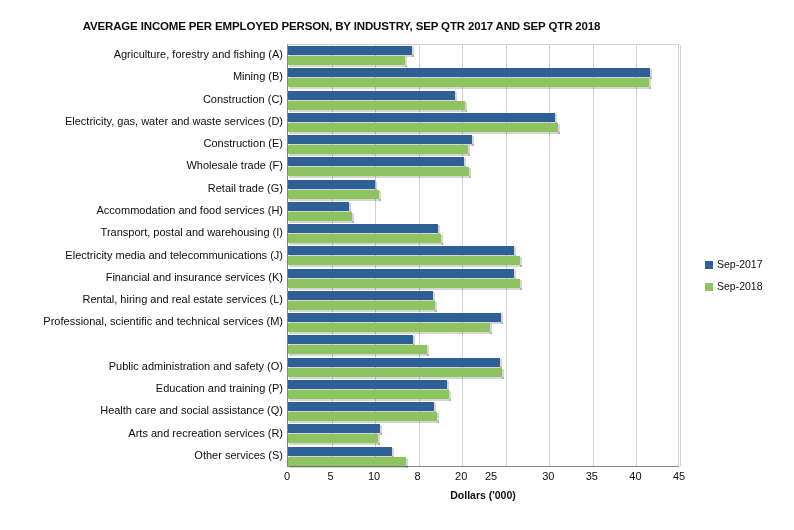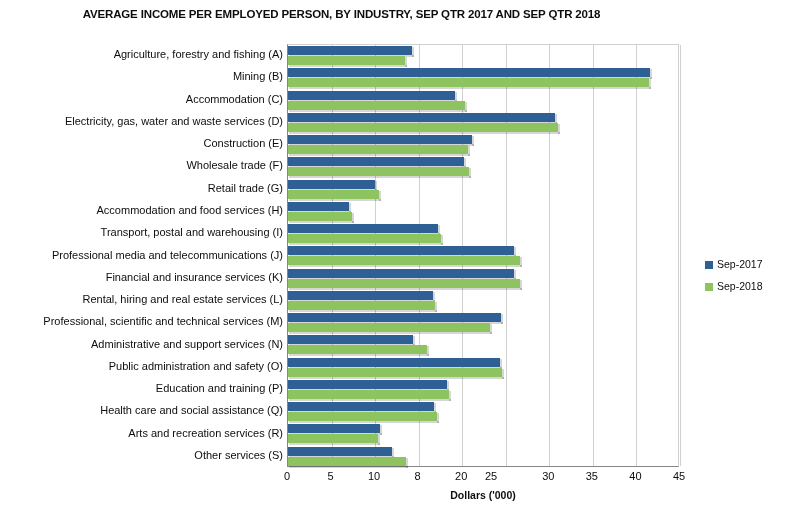--- a/index.html
+++ b/index.html
@@ -6,21 +6,21 @@
   body{
     width:794px;height:530px;
     background:#ffffff;
     font-family:"Liberation Sans","DejaVu Sans",sans-serif;
     overflow:hidden;
     position:relative;
   }
   #chart-root{position:absolute;left:0;top:0;width:794px;height:530px;}
 
   .chart-title{
-    position:absolute;left:0;top:8px;width:683px;
+    position:absolute;left:0;top:20px;width:683px;
     text-align:center;
     font-size:11.5px;font-weight:bold;color:#0d0d0d;
     letter-spacing:-0.15px;
     white-space:nowrap;
   }
 
   
   .plot{
     position:absolute;
     left:287px;top:44px;
@@ -84,32 +84,31 @@
 </head>
 <body>
 
 <div id="chart-root">
 
   <div class="chart-title">AVERAGE INCOME PER EMPLOYED PERSON, BY INDUSTRY, SEP QTR 2017 AND SEP QTR 2018</div>
 
   <div class="ylabels" id="ylabels">
       <div class="ylabel" style="top: 5.13158px;">Agriculture, forestry and fishing (A)</div>
       <div class="ylabel" style="top: 27.3947px;">Mining (B)</div>
-      <div class="ylabel" style="top: 49.6579px;">Accommodation (C)</div>
+      <div class="ylabel" style="top: 49.6579px;">Construction (C)</div>
       <div class="ylabel" style="top: 71.9211px;">Electricity, gas, water and waste services (D)</div>
       <div class="ylabel" style="top: 94.1842px;">Construction (E)</div>
       <div class="ylabel" style="top: 116.447px;">Wholesale trade (F)</div>
       <div class="ylabel" style="top: 138.711px;">Retail trade (G)</div>
       <div class="ylabel" style="top: 160.974px;">Accommodation and food services (H)</div>
       <div class="ylabel" style="top: 183.237px;">Transport, postal and warehousing (I)</div>
-      <div class="ylabel" style="top: 205.5px;">Professional media and telecommunications (J)</div>
+      <div class="ylabel" style="top: 205.5px;">Electricity media and telecommunications (J)</div>
       <div class="ylabel" style="top: 227.763px;">Financial and insurance services (K)</div>
       <div class="ylabel" style="top: 250.026px;">Rental, hiring and real estate services (L)</div>
       <div class="ylabel" style="top: 272.289px;">Professional, scientific and technical services (M)</div>
-      <div class="ylabel" style="top: 294.553px;">Administrative and support services (N)</div>
       <div class="ylabel" style="top: 316.816px; padding-left: 28px;">Public administration and safety (O)</div>
       <div class="ylabel" style="top: 339.079px;">Education and training (P)</div>
       <div class="ylabel" style="top: 361.342px;">Health care and social assistance (Q)</div>
       <div class="ylabel" style="top: 383.605px;">Arts and recreation services (R)</div>
       <div class="ylabel" style="top: 405.868px;">Other services (S)</div>
     </div>
 
   <div class="plot">
     <div class="gridlines" id="gridlines">
         <div class="gridline" style="left: 43.5556px;"></div>

